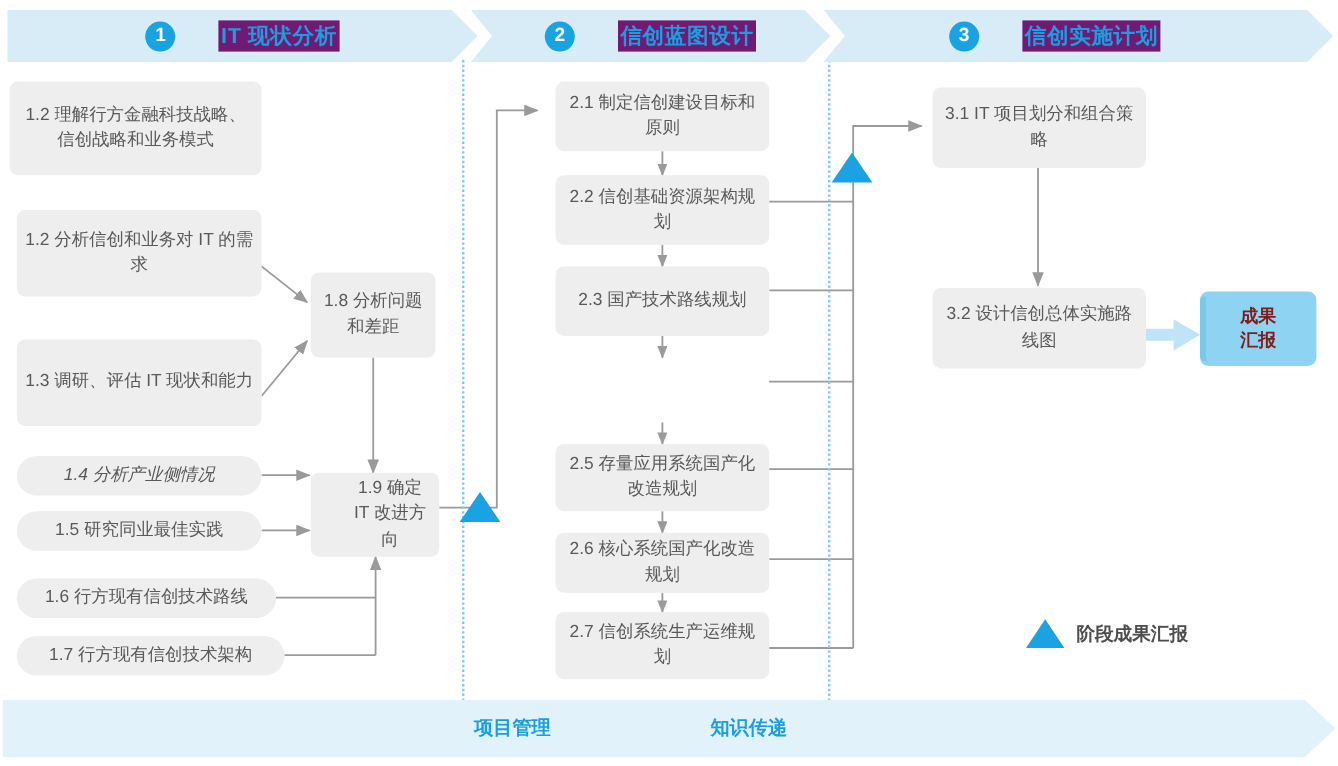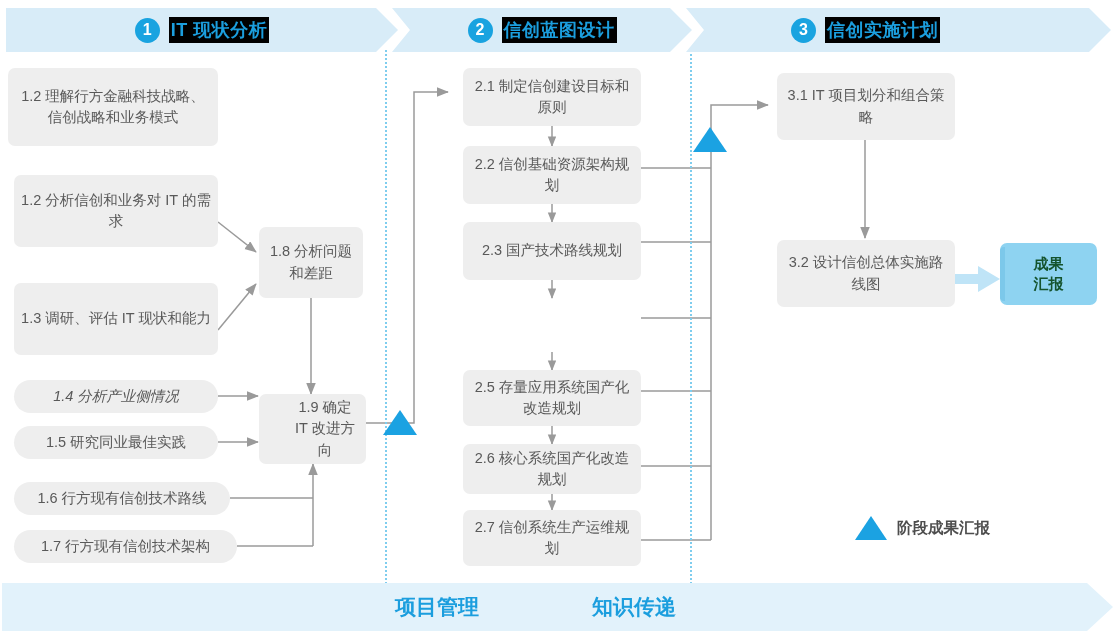--- a/index.html
+++ b/index.html
@@ -18,39 +18,39 @@
       clip-path:polygon(0 0, calc(100% - 22px) 0, 100% 50%, calc(100% - 22px) 100%, 0 100%);}
   .phase-2 .phase-shape,.phase-3 .phase-shape{
       clip-path:polygon(0 0, calc(100% - 22px) 0, 100% 50%, calc(100% - 22px) 100%, 0 100%, 18px 50%);}
   .phase-inner{position:absolute;left:0;top:0;width:100%;height:100%;
       display:flex;align-items:center;justify-content:center;gap:9px;}
   .phase-num{
       width:25px;height:25px;border-radius:50%;background:#19a3e0;color:#fff;
       font-size:16px;font-weight:bold;display:flex;align-items:center;justify-content:center;
       line-height:1;flex:0 0 auto;}
   .phase-label{color:#1b9ede;font-size:18px;font-weight:bold;letter-spacing:.5px;
-      background:#000000;padding:1px 2px;white-space:nowrap;}
+      background:#701a75;padding:1px 2px;white-space:nowrap;margin-left:27px;}
 
   
   .node{position:absolute;background:#eeeeee;border-radius:7px;
       display:flex;align-items:center;justify-content:center;text-align:center;
       font-size:14.5px;line-height:1.45;color:#595959;padding:0 7px;box-sizing:border-box;}
 
   .result-box{position:absolute;background:#8ed3f1;border-radius:7px;
       display:flex;align-items:center;justify-content:center;text-align:center;
-      color:#14532d;font-weight:bold;font-size:15px;line-height:1.35;}
+      color:#7f1d1d;font-weight:bold;font-size:15px;line-height:1.35;}
   .result-box::before{content:"";position:absolute;left:0;top:4px;bottom:4px;width:5px;
       background:#7cc8ea;border-radius:4px 0 0 4px;}
 
   
   .footer-band{position:absolute;left:2px;top:583px;width:1111px;height:48px;}
   .footer-shape{position:absolute;inset:0;background:#e2f2fb;
       clip-path:polygon(0 0, calc(100% - 26px) 0, 100% 50%, calc(100% - 26px) 100%, 0 100%);}
   .footer-label{position:absolute;top:0;height:48px;display:flex;align-items:center;
-      color:#1b9ede;font-size:21px;font-weight:bold;background:transparent;}
+      color:#1b9ede;font-size:16px;font-weight:bold;background:transparent;}
 
   
   .legend{position:absolute;left:855px;top:516px;display:flex;align-items:center;gap:10px;}
   .legend-text{font-size:15.5px;font-weight:bold;color:#4d4d4d;}
 
   .tri{width:0;height:0;border-left:16px solid transparent;border-right:16px solid transparent;
       border-bottom:24px solid #1ba2e2;}
   .tri.marker{position:absolute;border-left-width:17px;border-right-width:17px;border-bottom-width:25px;}
 
   

